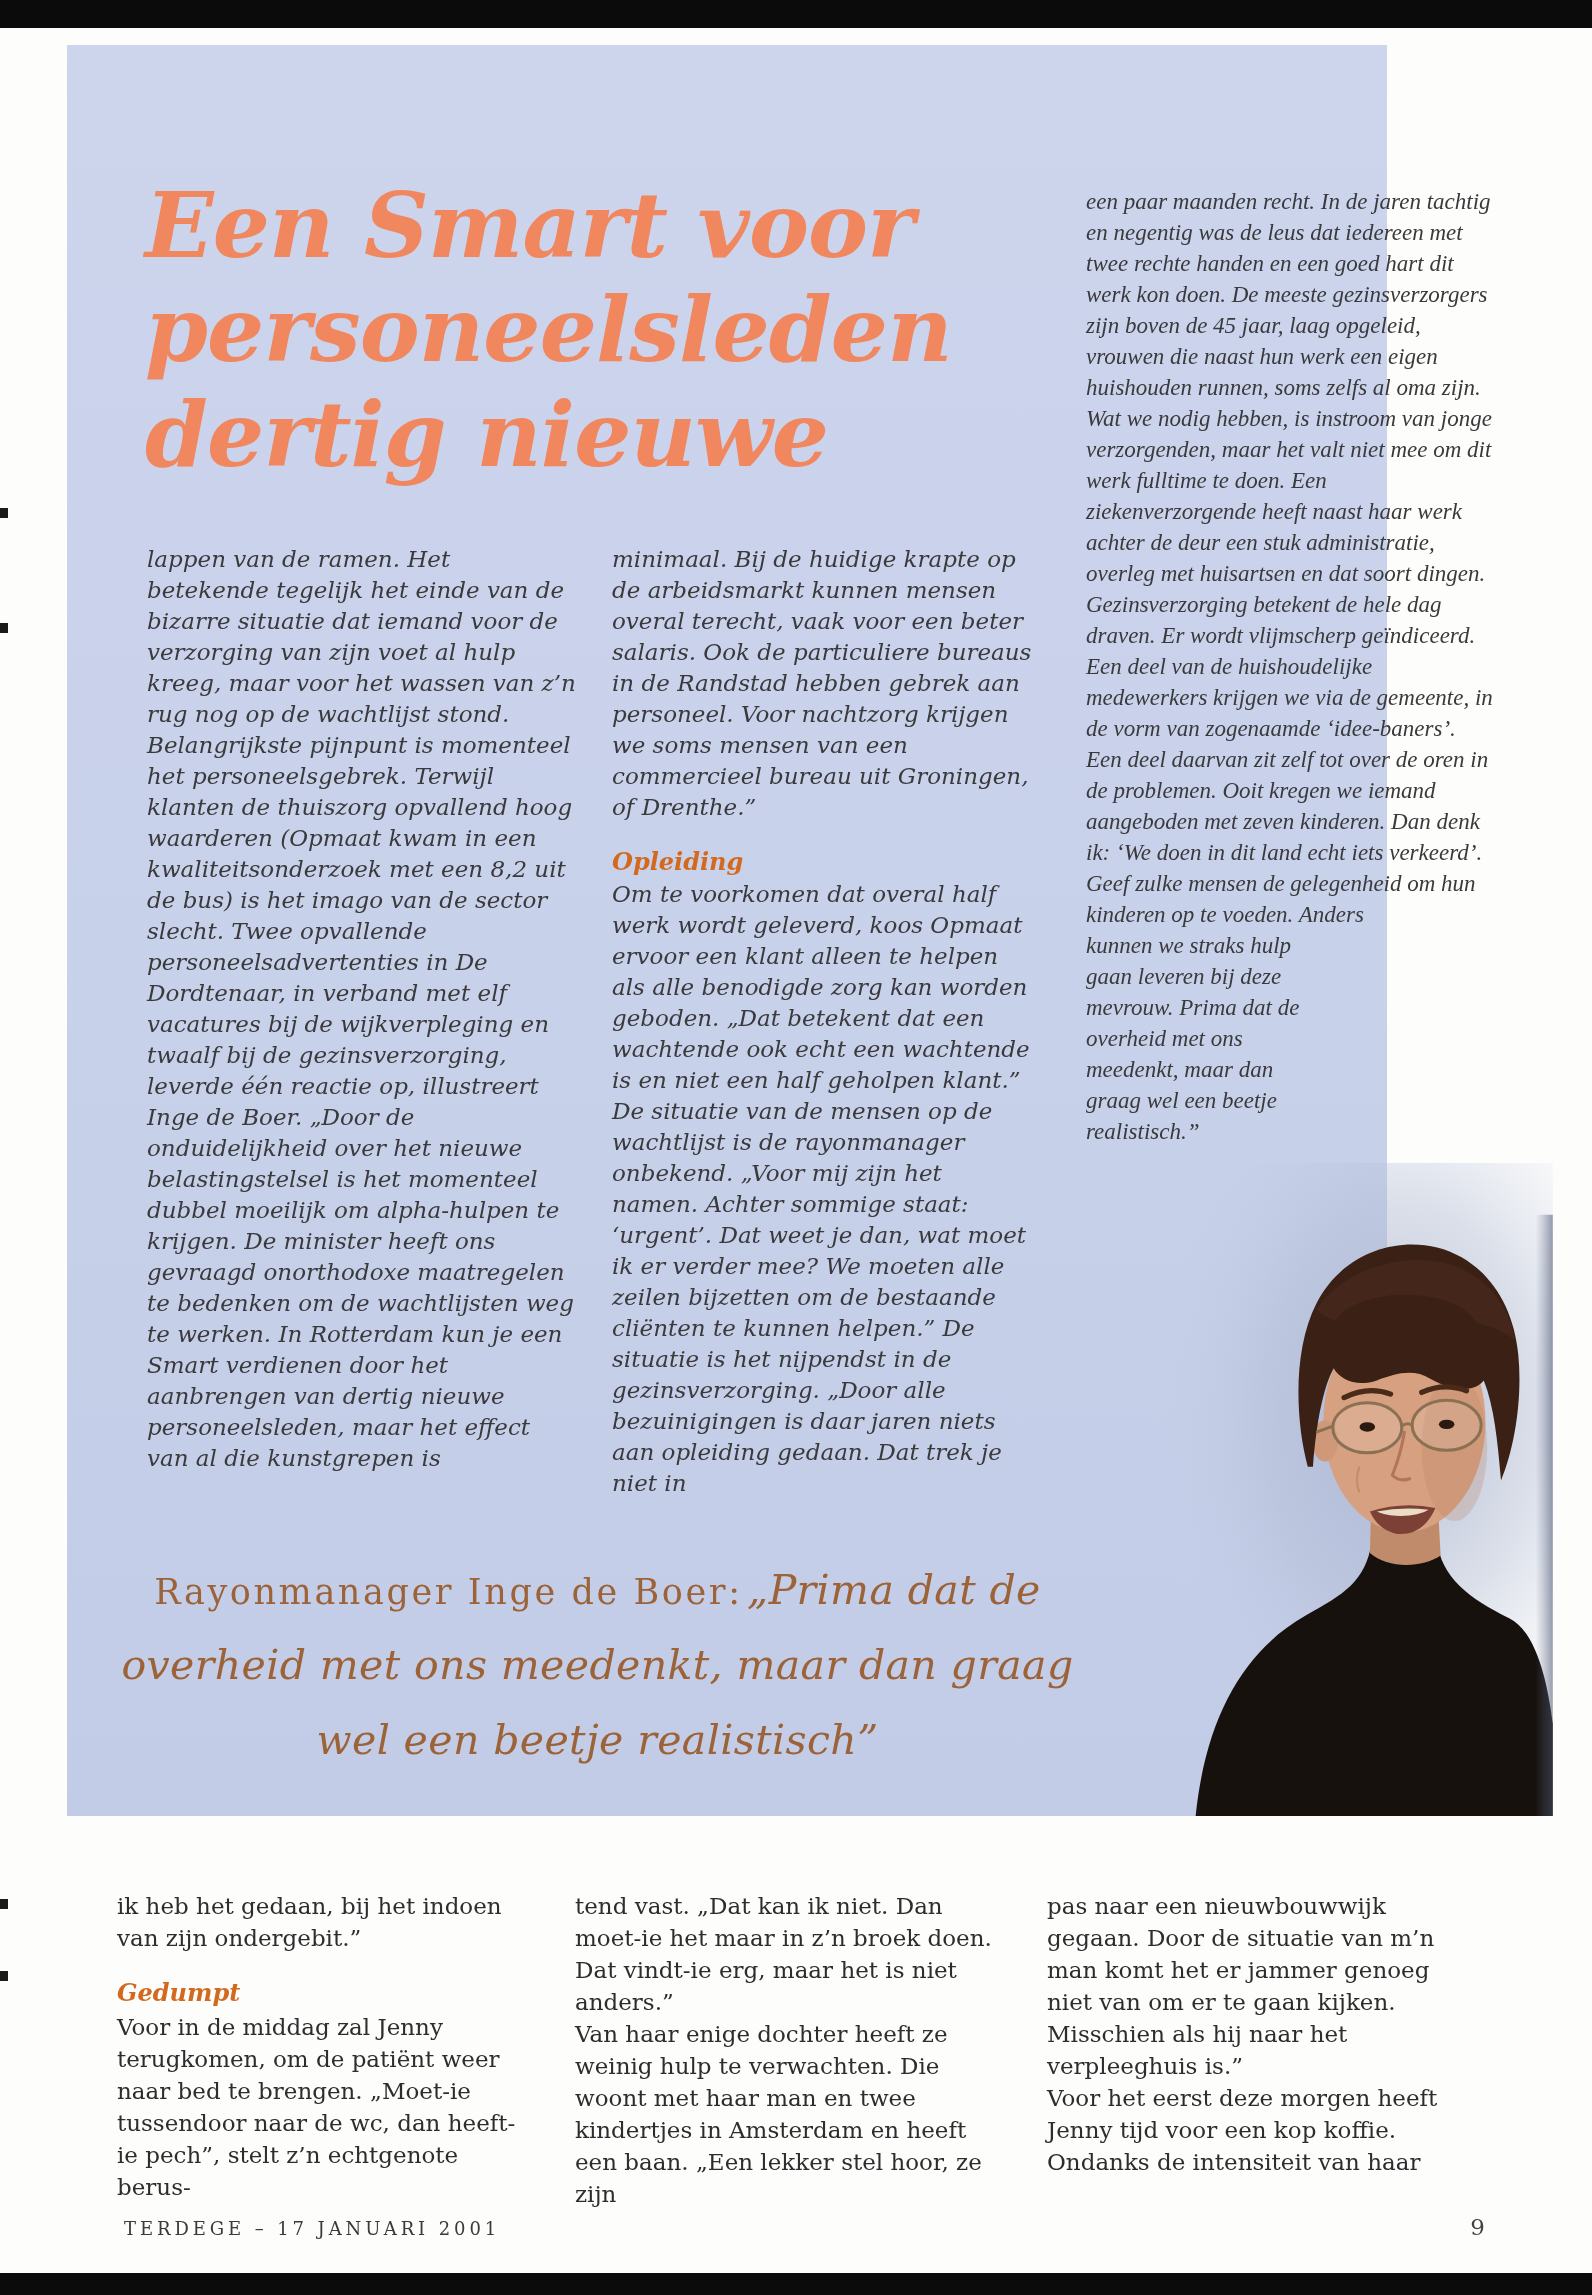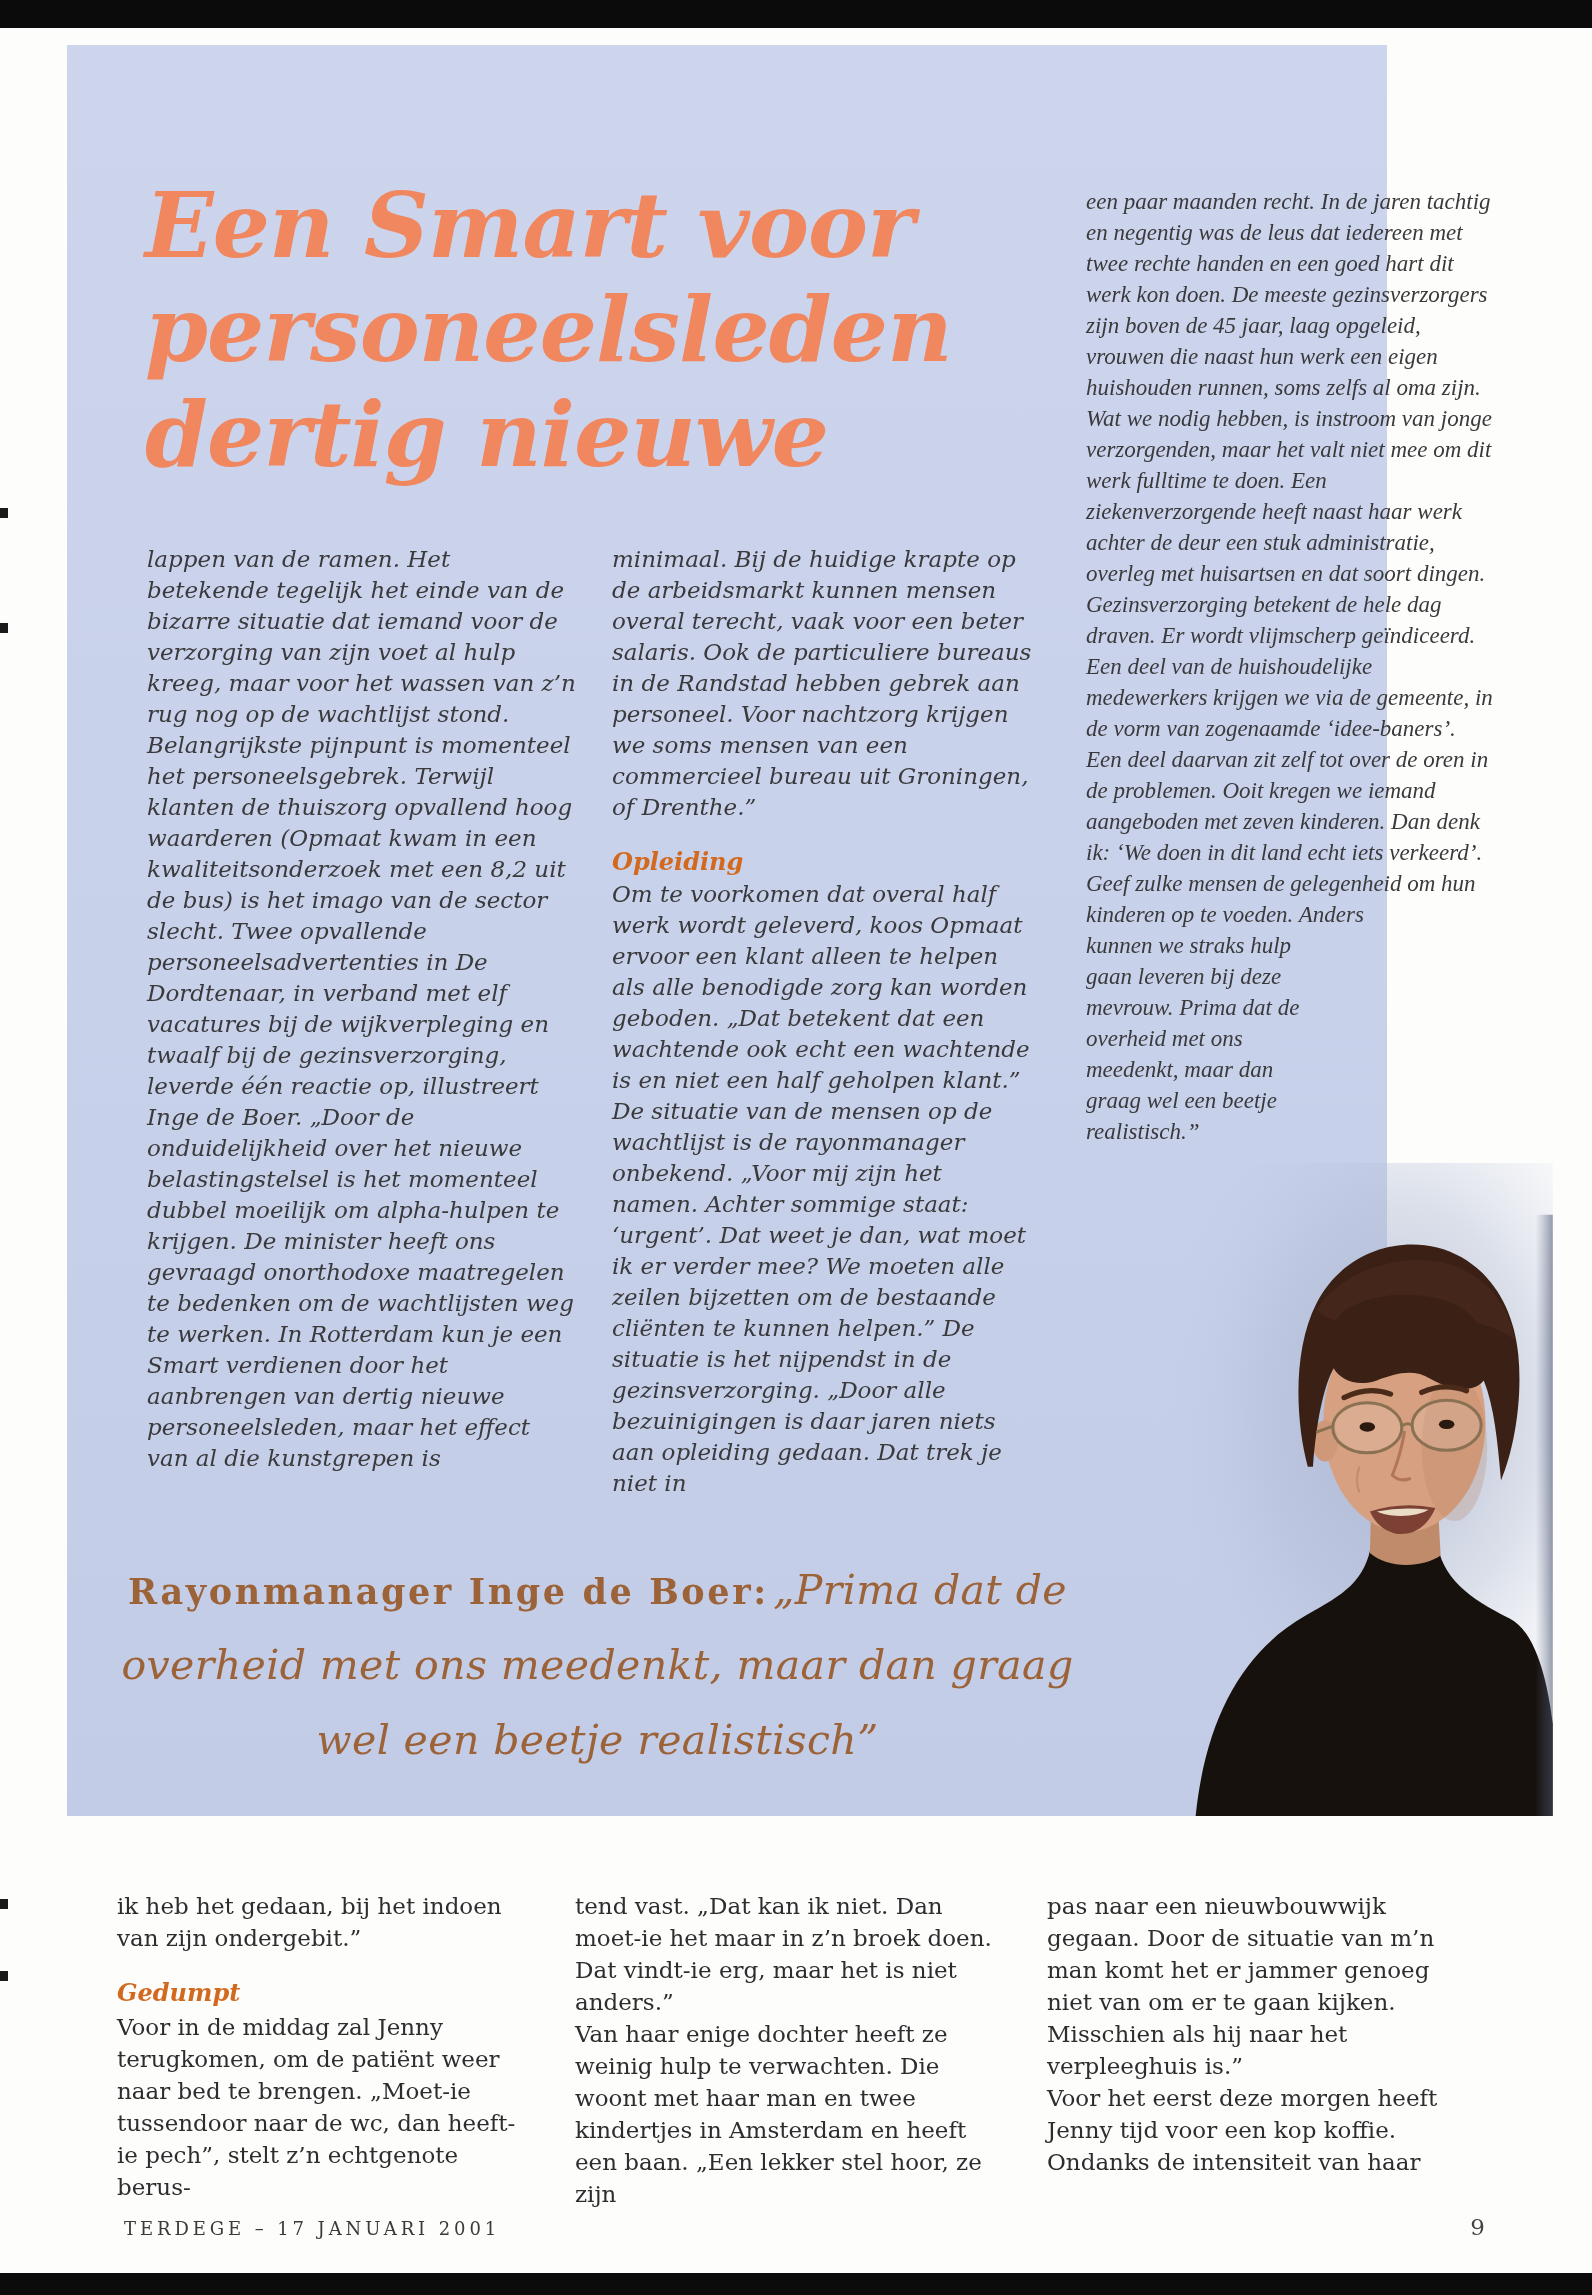--- a/index.html
+++ b/index.html
@@ -31,21 +31,21 @@
   .col3 .narrow { width:217px; }
 
   .subhead { color:#d2691e; font-style:italic; font-weight:bold; font-size:24px;
              margin-top:23px; margin-bottom:1.7px; }
 
   .photo { position:absolute; left:1018px; top:1118px; width:468px; height:653px; }
   .photo svg { width:100%; height:100%; display:block; }
 
   .pullquote { position:absolute; left:43px; top:1512px; width:975px;
                text-align:center; color:#9c6238; line-height:66px; }
-  .pq-lead { font-weight:bold; font-style:normal; font-size:35px; letter-spacing:2.6px; }
+  .pq-lead { font-weight:normal; font-style:normal; font-size:35px; letter-spacing:2.6px; }
   .pq-text { font-style:italic; font-size:41px; letter-spacing:0.4px; }
 
   .bottom-section { position:absolute; top:1890px; left:0; width:1592px;
                     color:#2d2d2f; font-size:23px; line-height:32px; }
   .bcol { position:absolute; top:0; }
   .bcol p { margin:0; }
   .bcol1 { left:117px;  width:412px; }
   .bcol2 { left:575px;  width:421px; }
   .bcol3 { left:1047px; width:416px; }
 

